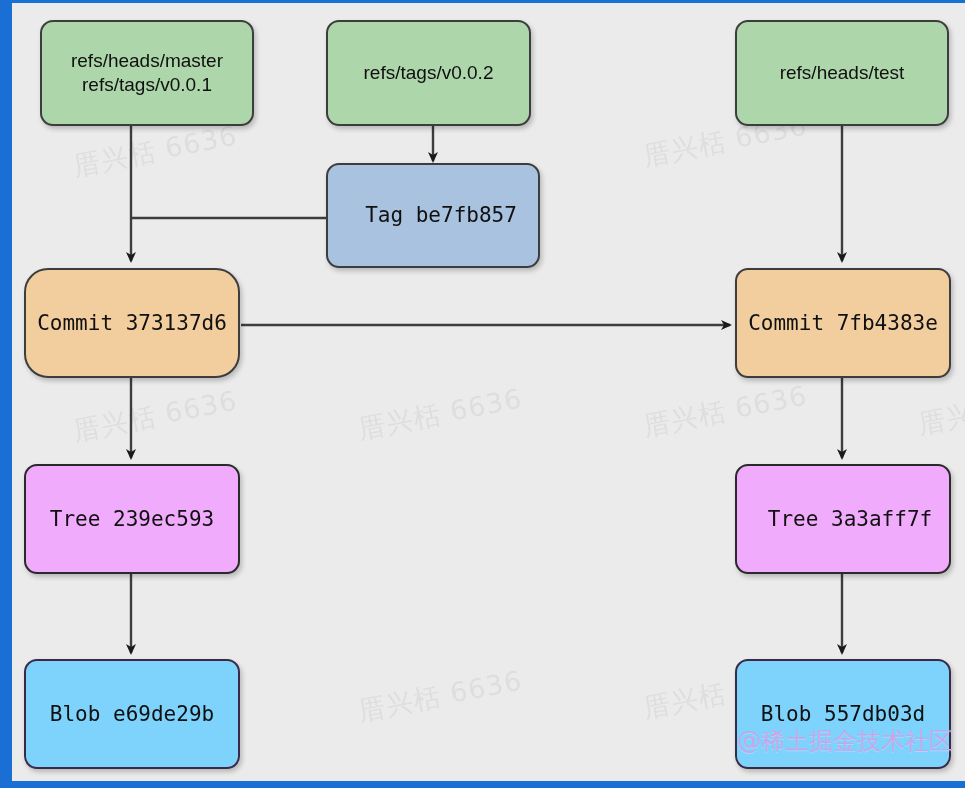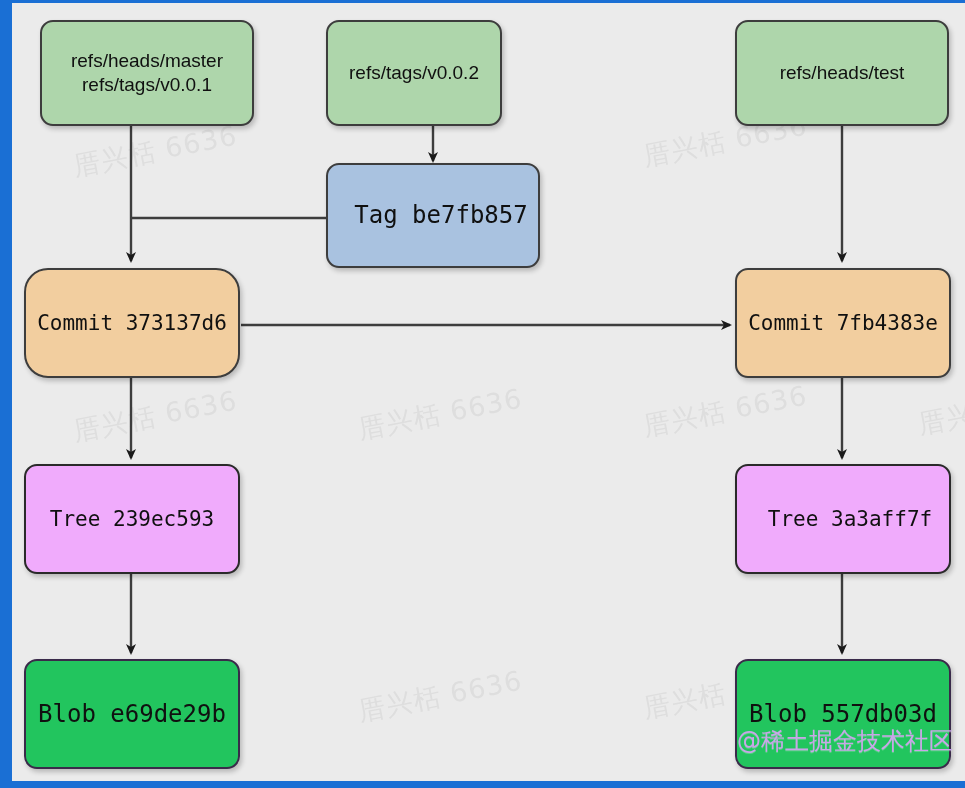--- a/index.html
+++ b/index.html
@@ -27,24 +27,24 @@
 
   svg#edges{position:absolute;left:0;top:0;width:953px;height:778px;}
 
   .node{position:absolute;box-sizing:border-box;border-radius:13px;
         display:flex;align-items:center;justify-content:center;
         text-align:center;line-height:1.28;color:#101010;
         border:2px solid #3d3d3d;
         box-shadow:2px 3px 5px rgba(0,0,0,.22);}
   .node span{display:block;}
   .ref  {background:#aed6ab;font-size:19px;}
-  .tag  {background:#a9c2e0;font-size:24px;font-family:"DejaVu Sans Mono","Liberation Mono",monospace;padding-left:16px;}
+  .tag  {background:#a9c2e0;font-size:21px;font-family:"DejaVu Sans Mono","Liberation Mono",monospace;padding-left:16px;}
   .commit{background:#f2ce9f;font-size:21px;font-family:"DejaVu Sans Mono","Liberation Mono",monospace;}
   .tree {background:#f0abfc;font-size:21px;font-family:"DejaVu Sans Mono","Liberation Mono",monospace;border-color:#2a2a2a;}
-  .blob {background:#22c55e;font-size:24px;font-family:"DejaVu Sans Mono","Liberation Mono",monospace;border-color:#3a2a4a;}
+  .blob {background:#7dd3fc;font-size:21px;font-family:"DejaVu Sans Mono","Liberation Mono",monospace;border-color:#3a2a4a;}
 
   #credit{position:absolute;right:12px;bottom:24px;font-size:24px;
           color:#c9a5e8;font-family:"DejaVu Sans",sans-serif;
           text-shadow:0 1px 0 rgba(255,255,255,.25);white-space:nowrap;}
 </style>
 </head>
 <body>
 
 <div id="frame">
   <div id="canvas">
@@ -86,21 +86,21 @@
 
         <path d="M830,570 L830,650" marker-end="url(#ah)"></path>
       </g>
     </svg>
 
     <div class="node ref" style="left:28px;top:17px;width:214px;height:106px;flex-direction:column;">
       <span>refs/heads/master</span>
       <span>refs/tags/v0.0.1</span>
     </div>
 
-    <div class="node ref" style="left:314px;top:17px;width:176px;height:106px;">
+    <div class="node ref" style="left:314px;top:17px;width:205px;height:106px;">
       <span>refs/tags/v0.0.2</span>
     </div>
 
     <div class="node ref" style="left:723px;top:17px;width:214px;height:106px;">
       <span>refs/heads/test</span>
     </div>
 
     <div class="node tag" style="left:314px;top:160px;width:214px;height:105px;">
       <span>Tag be7fb857</span>
     </div>

